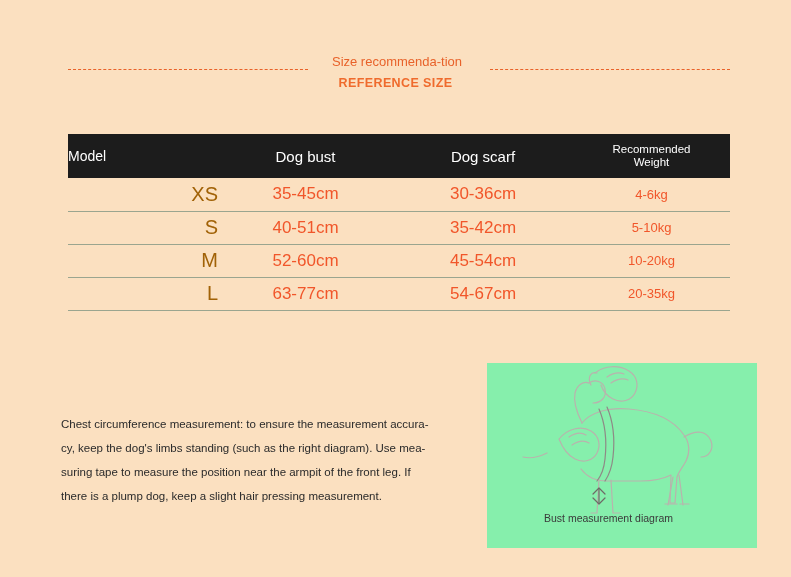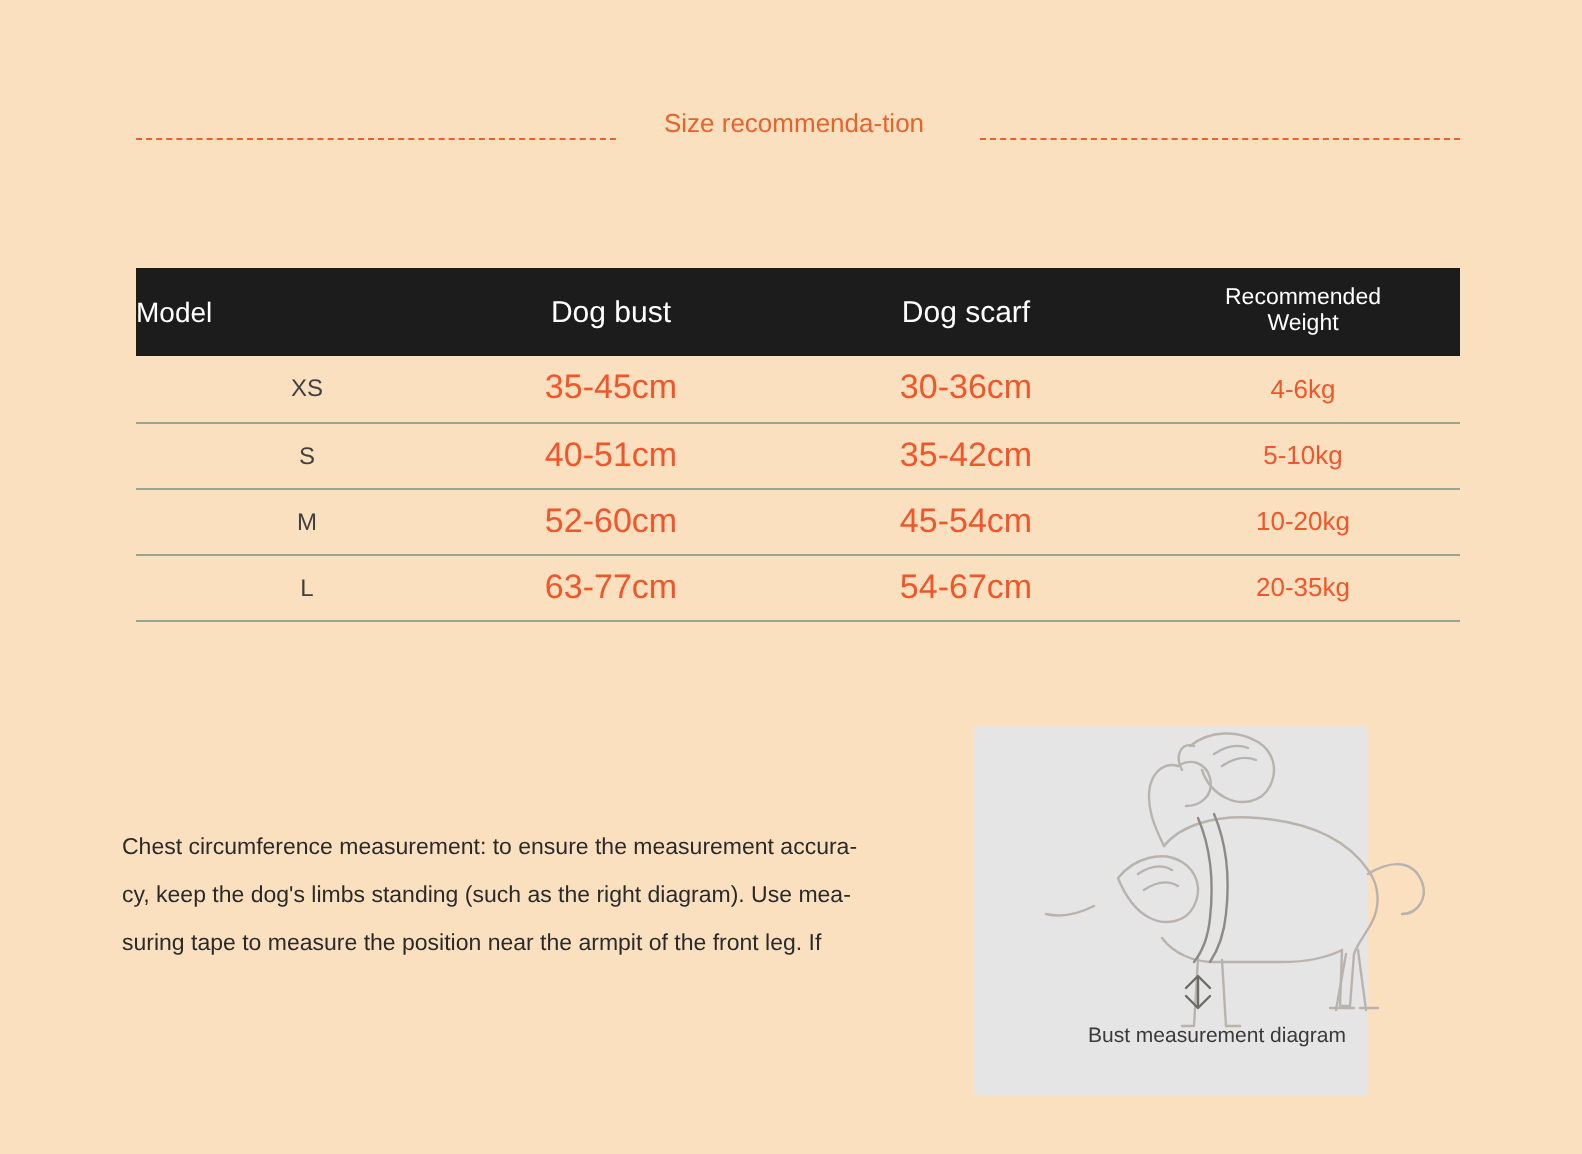--- a/index.html
+++ b/index.html
@@ -103,24 +103,24 @@
     border-bottom: 1px solid #9aa58f;
   }
   table.size-table tbody td {
     color: #f1562a;
     text-align: center;
     vertical-align: middle;
     padding: 0;
     font-size: 17px;
   }
   table.size-table tbody td.c-model {
-    text-align: center;
+    text-align: right;
     padding-left: 21px;
-    font-size: 12px;
-    color: #404040;
+    font-size: 20px;
+    color: #a16207;
   }
   table.size-table tbody td.c-weight {
     font-size: 13px;
     margin-top: 17px;
   }
 
   
   .note {
     position: absolute;
     left: 61px;
@@ -132,23 +132,23 @@
   }
   .note p {
     margin: 0;
   }
 
   
   .diagram {
     position: absolute;
     left: 487px;
     top: 363px;
-    width: 197px;
+    width: 270px;
     height: 185px;
-    background: #e5e5e5;
+    background: #86efac;
   }
   .diagram svg {
     display: block;
   }
   .diagram-caption {
     position: absolute;
     left: 0;
     top: 149px;
     width: 243px;
     text-align: center;
@@ -159,20 +159,21 @@
 </head>
 <body>
 
 <div class="page">
 
   <div class="header">
     <div class="dash-left"></div>
     <div class="dash-right"></div>
     <div class="title">Size recommenda-tion</div>
   </div>
+  <div class="subtitle">REFERENCE SIZE</div>
 
   <div class="table-wrap">
     <table class="size-table">
       <thead>
         <tr>
           <th class="col-model" style="width:150px;">Model</th>
           <th style="width:175px;">Dog bust</th>
           <th style="width:180px;">Dog scarf</th>
           <th class="col-weight" style="width:157px;">
             <span>Recommended</span><br>
@@ -206,20 +207,21 @@
           <td class="c-weight">20-35kg</td>
         </tr>
       </tbody>
     </table>
   </div>
 
   <div class="note">
     <p>Chest circumference measurement: to ensure the measurement accura-</p>
     <p>cy, keep the dog's limbs standing (such as the right diagram). Use mea-</p>
     <p>suring tape to measure the position near the armpit of the front leg. If</p>
+    <p>there is a plump dog, keep a slight hair pressing measurement.</p>
   </div>
 
   <div class="diagram">
     <svg width="243" height="185" viewBox="0 0 243 185">
       <g fill="none" stroke="#b9b3ad" stroke-width="1.2" stroke-linecap="round" stroke-linejoin="round">
 
         <path d="M95 60 C103 50, 120 44, 142 46 C166 48, 186 56, 197 72 C203 80, 203 90, 199 98
                  C196 104, 192 108, 190 114 L188 140 L183 140 L184 112
                  C176 116, 166 118, 154 118 L120 118 C110 118, 100 114, 94 106"></path>
 

